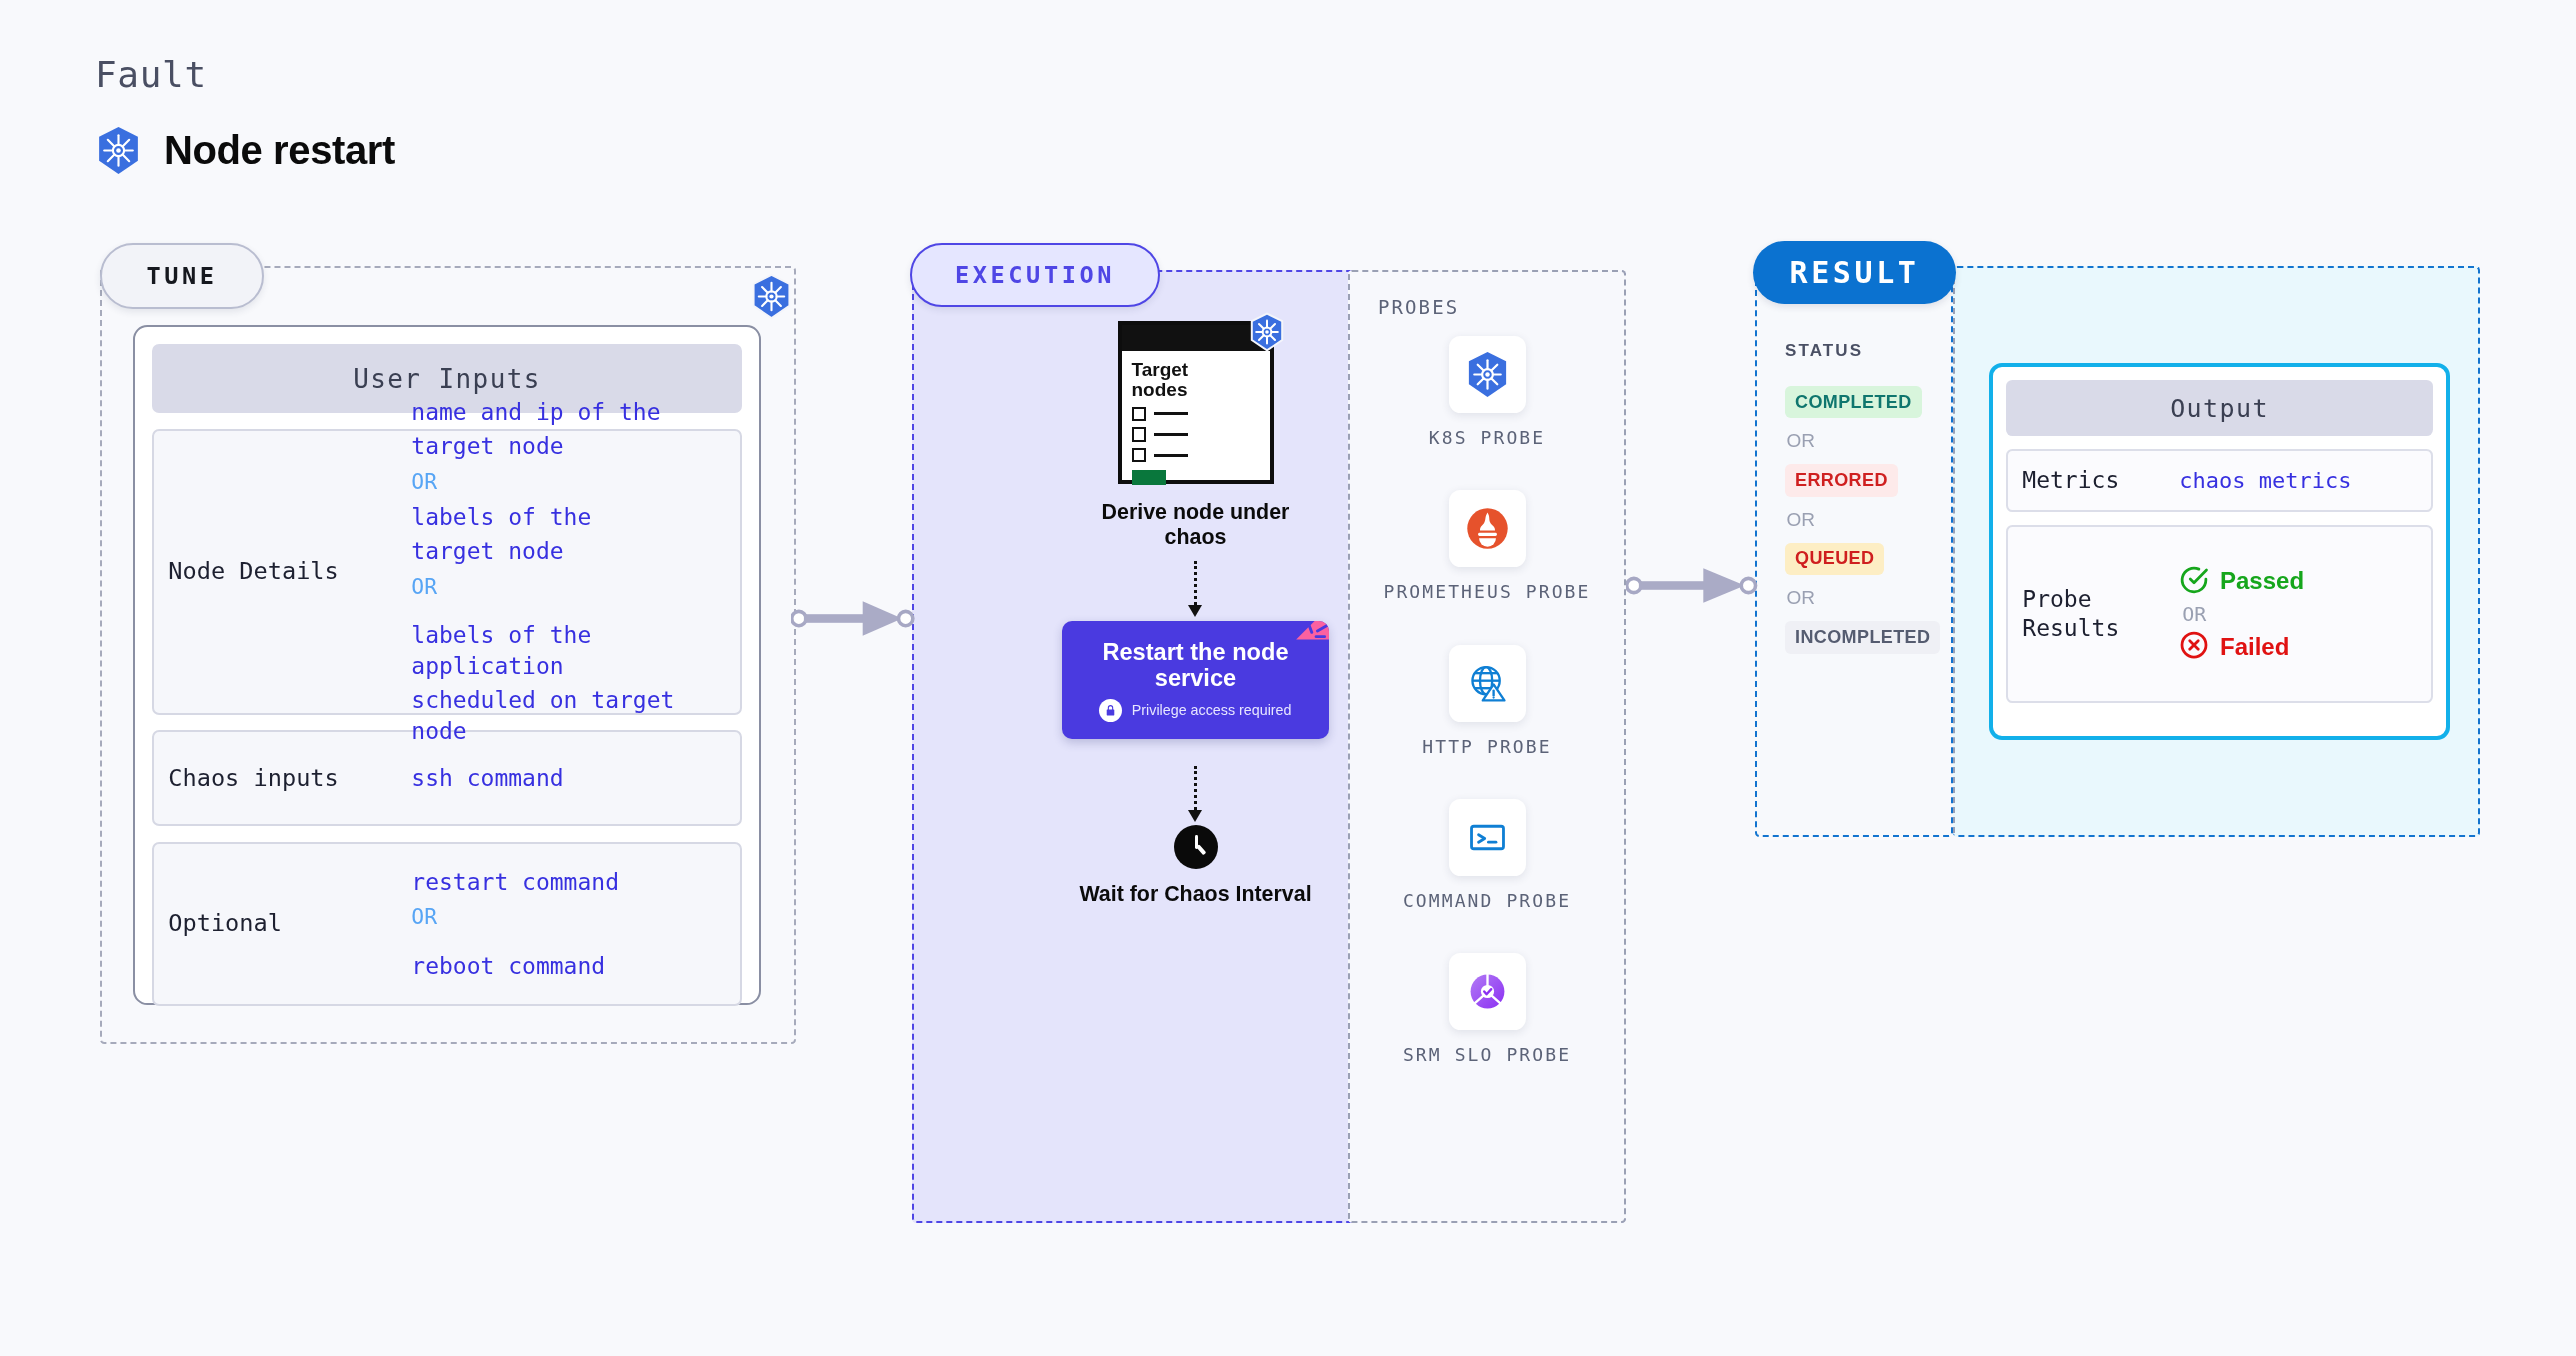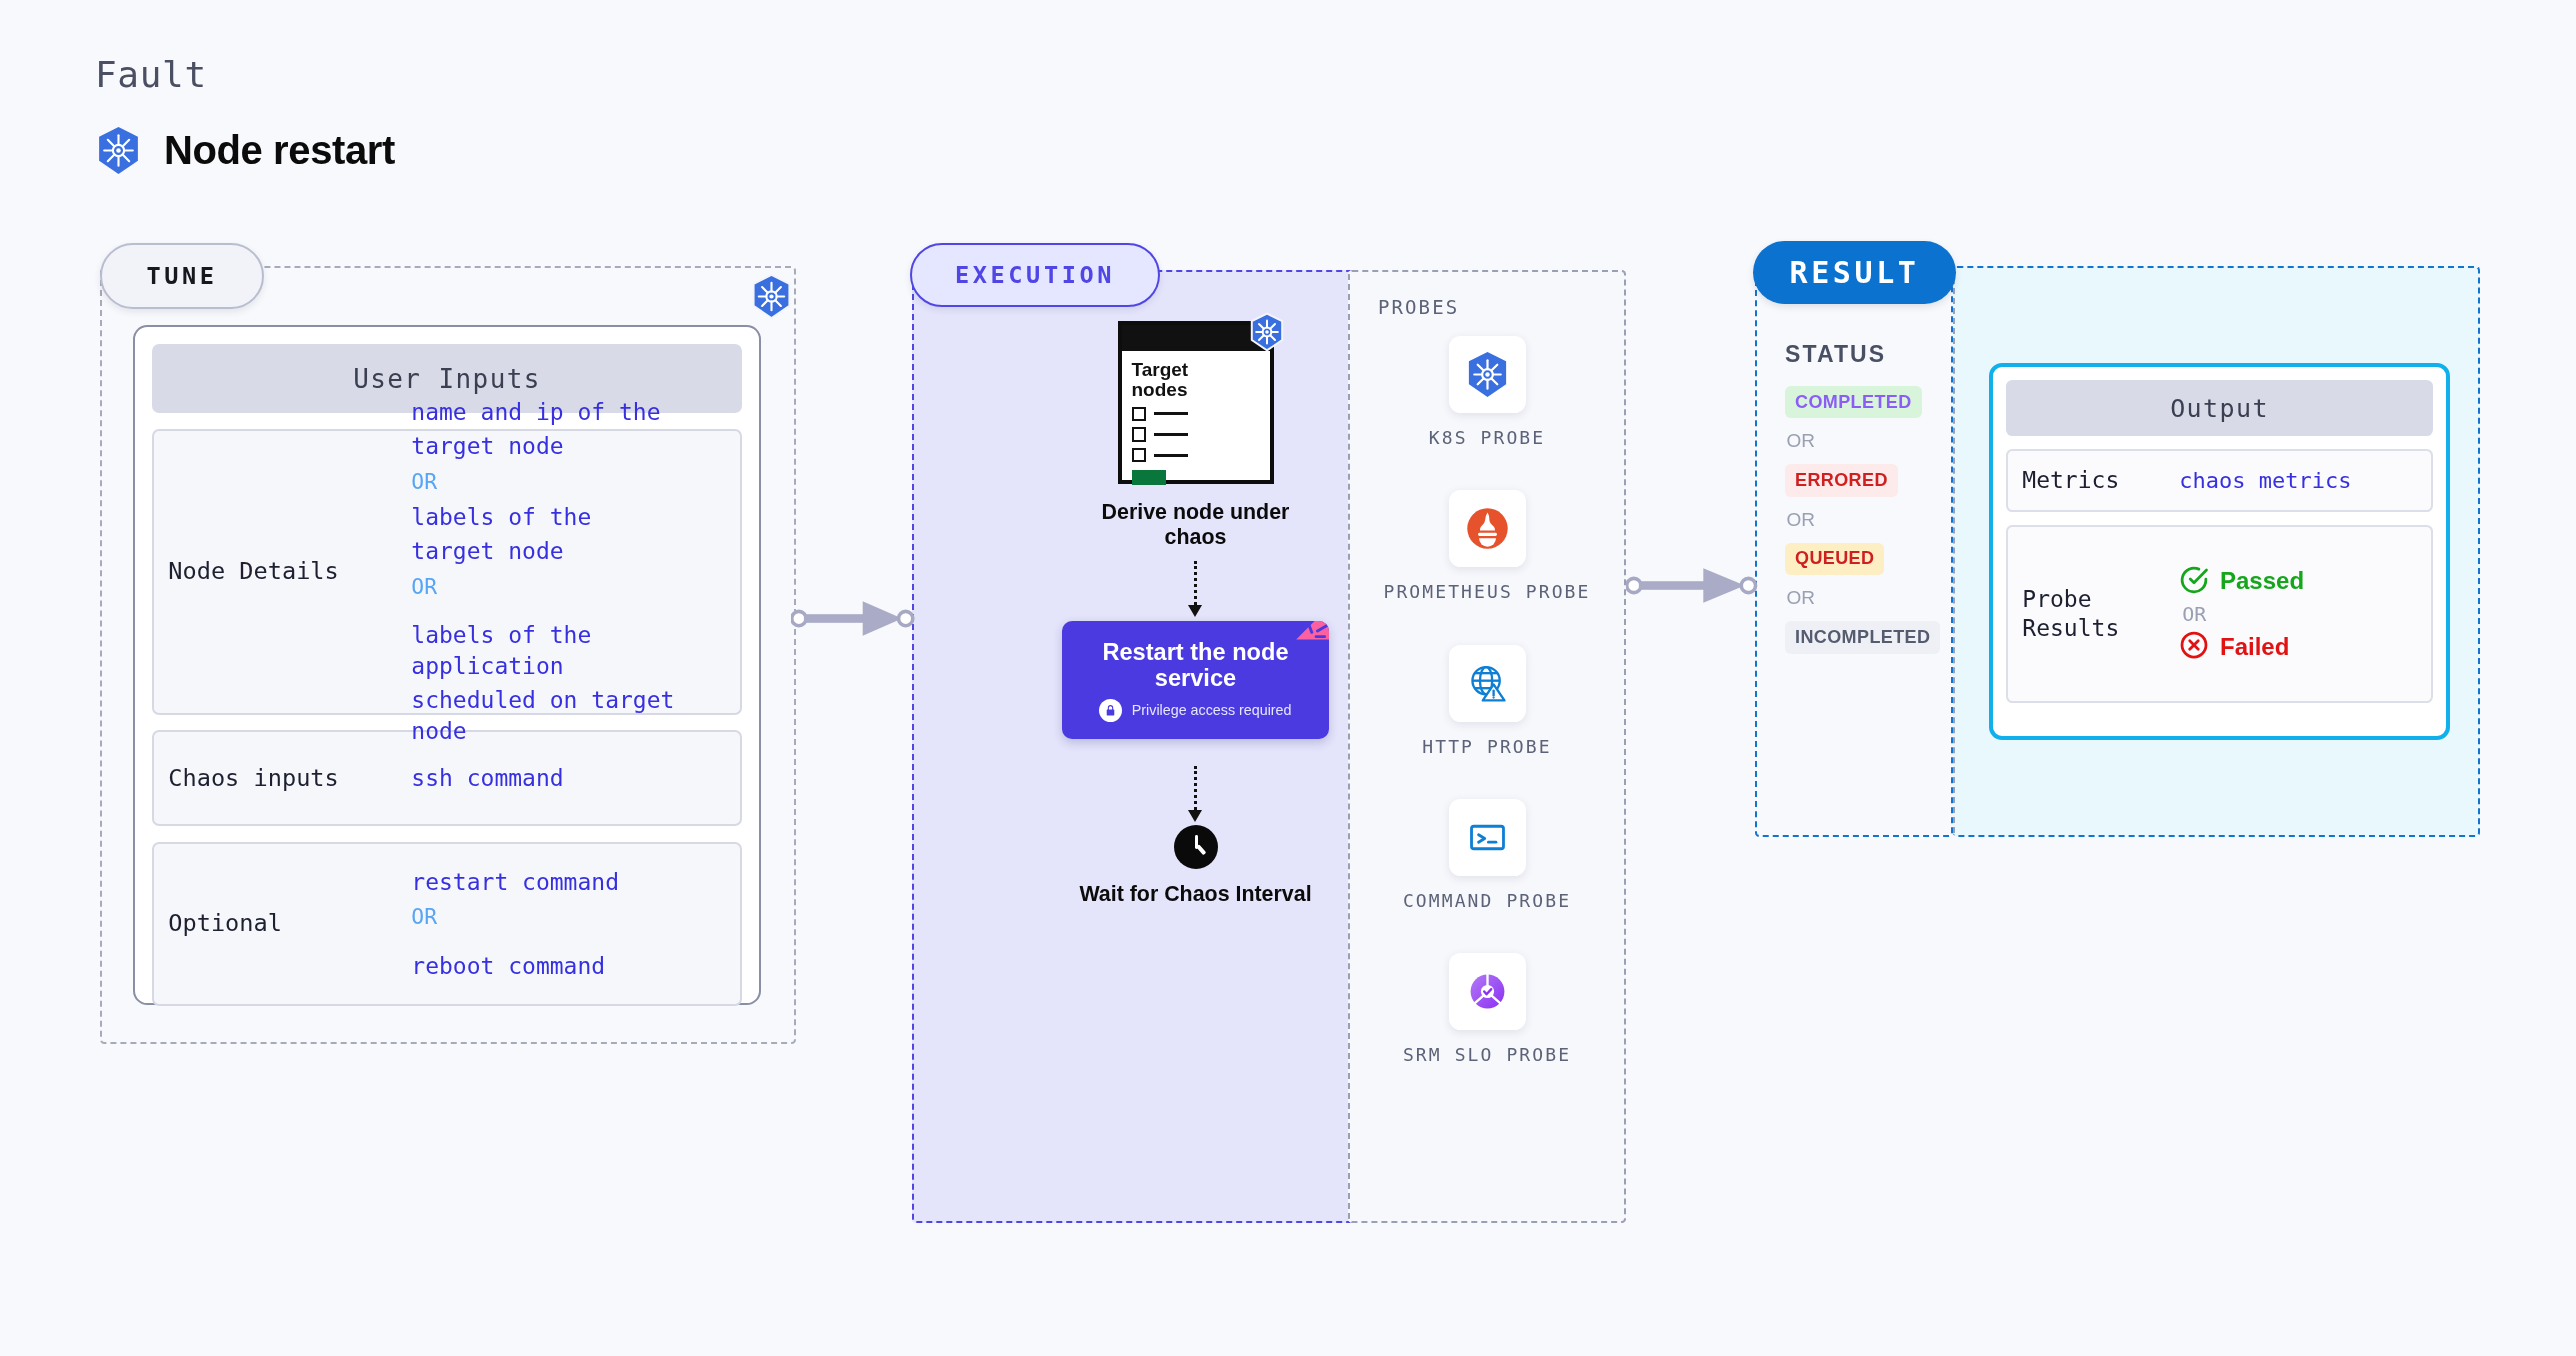--- a/index.html
+++ b/index.html
@@ -197,29 +197,29 @@
   .probe-label {
     margin-top: 13px; text-align: center;
     font-family: "DejaVu Sans Mono", monospace;
     font-size: 18px; color: #5c6378; letter-spacing: 2.1px; line-height: 1.35;
   }
 
   
   .status-title {
     position: absolute; left: 1785px; top: 341px;
     font-family: "Liberation Sans", sans-serif; font-weight: bold;
-    font-size: 23px; color: #4a5064; letter-spacing: 2.1px;
+    font-size: 17px; color: #4a5064; letter-spacing: 2.1px;
   }
   .status-list { position: absolute; left: 1785px; top: 386px; width: 164px; }
   .status-badge {
     display: inline-block; padding: 5.7px 10px; border-radius: 5.7px;
     font-family: "Liberation Sans", sans-serif; font-weight: bold;
     font-size: 18px; letter-spacing: 0.4px;
   }
-  .sb-completed { background: #d8f5dc; color: #8b5cf6; }
+  .sb-completed { background: #d8f5dc; color: #0f766e; }
   .sb-errored   { background: #fdeaea; color: #cf1f1f; }
   .sb-queued    { background: #fdeec4; color: #cf1f1f; }
   .sb-incomplete{ background: #eff0f5; color: #555c70; }
   .status-or {
     font-family: "Liberation Sans", sans-serif; font-size: 19px;
     color: #9aa0b2; margin: 12px 0 12px 1.4px;
   }
 
   
   .output-card {

